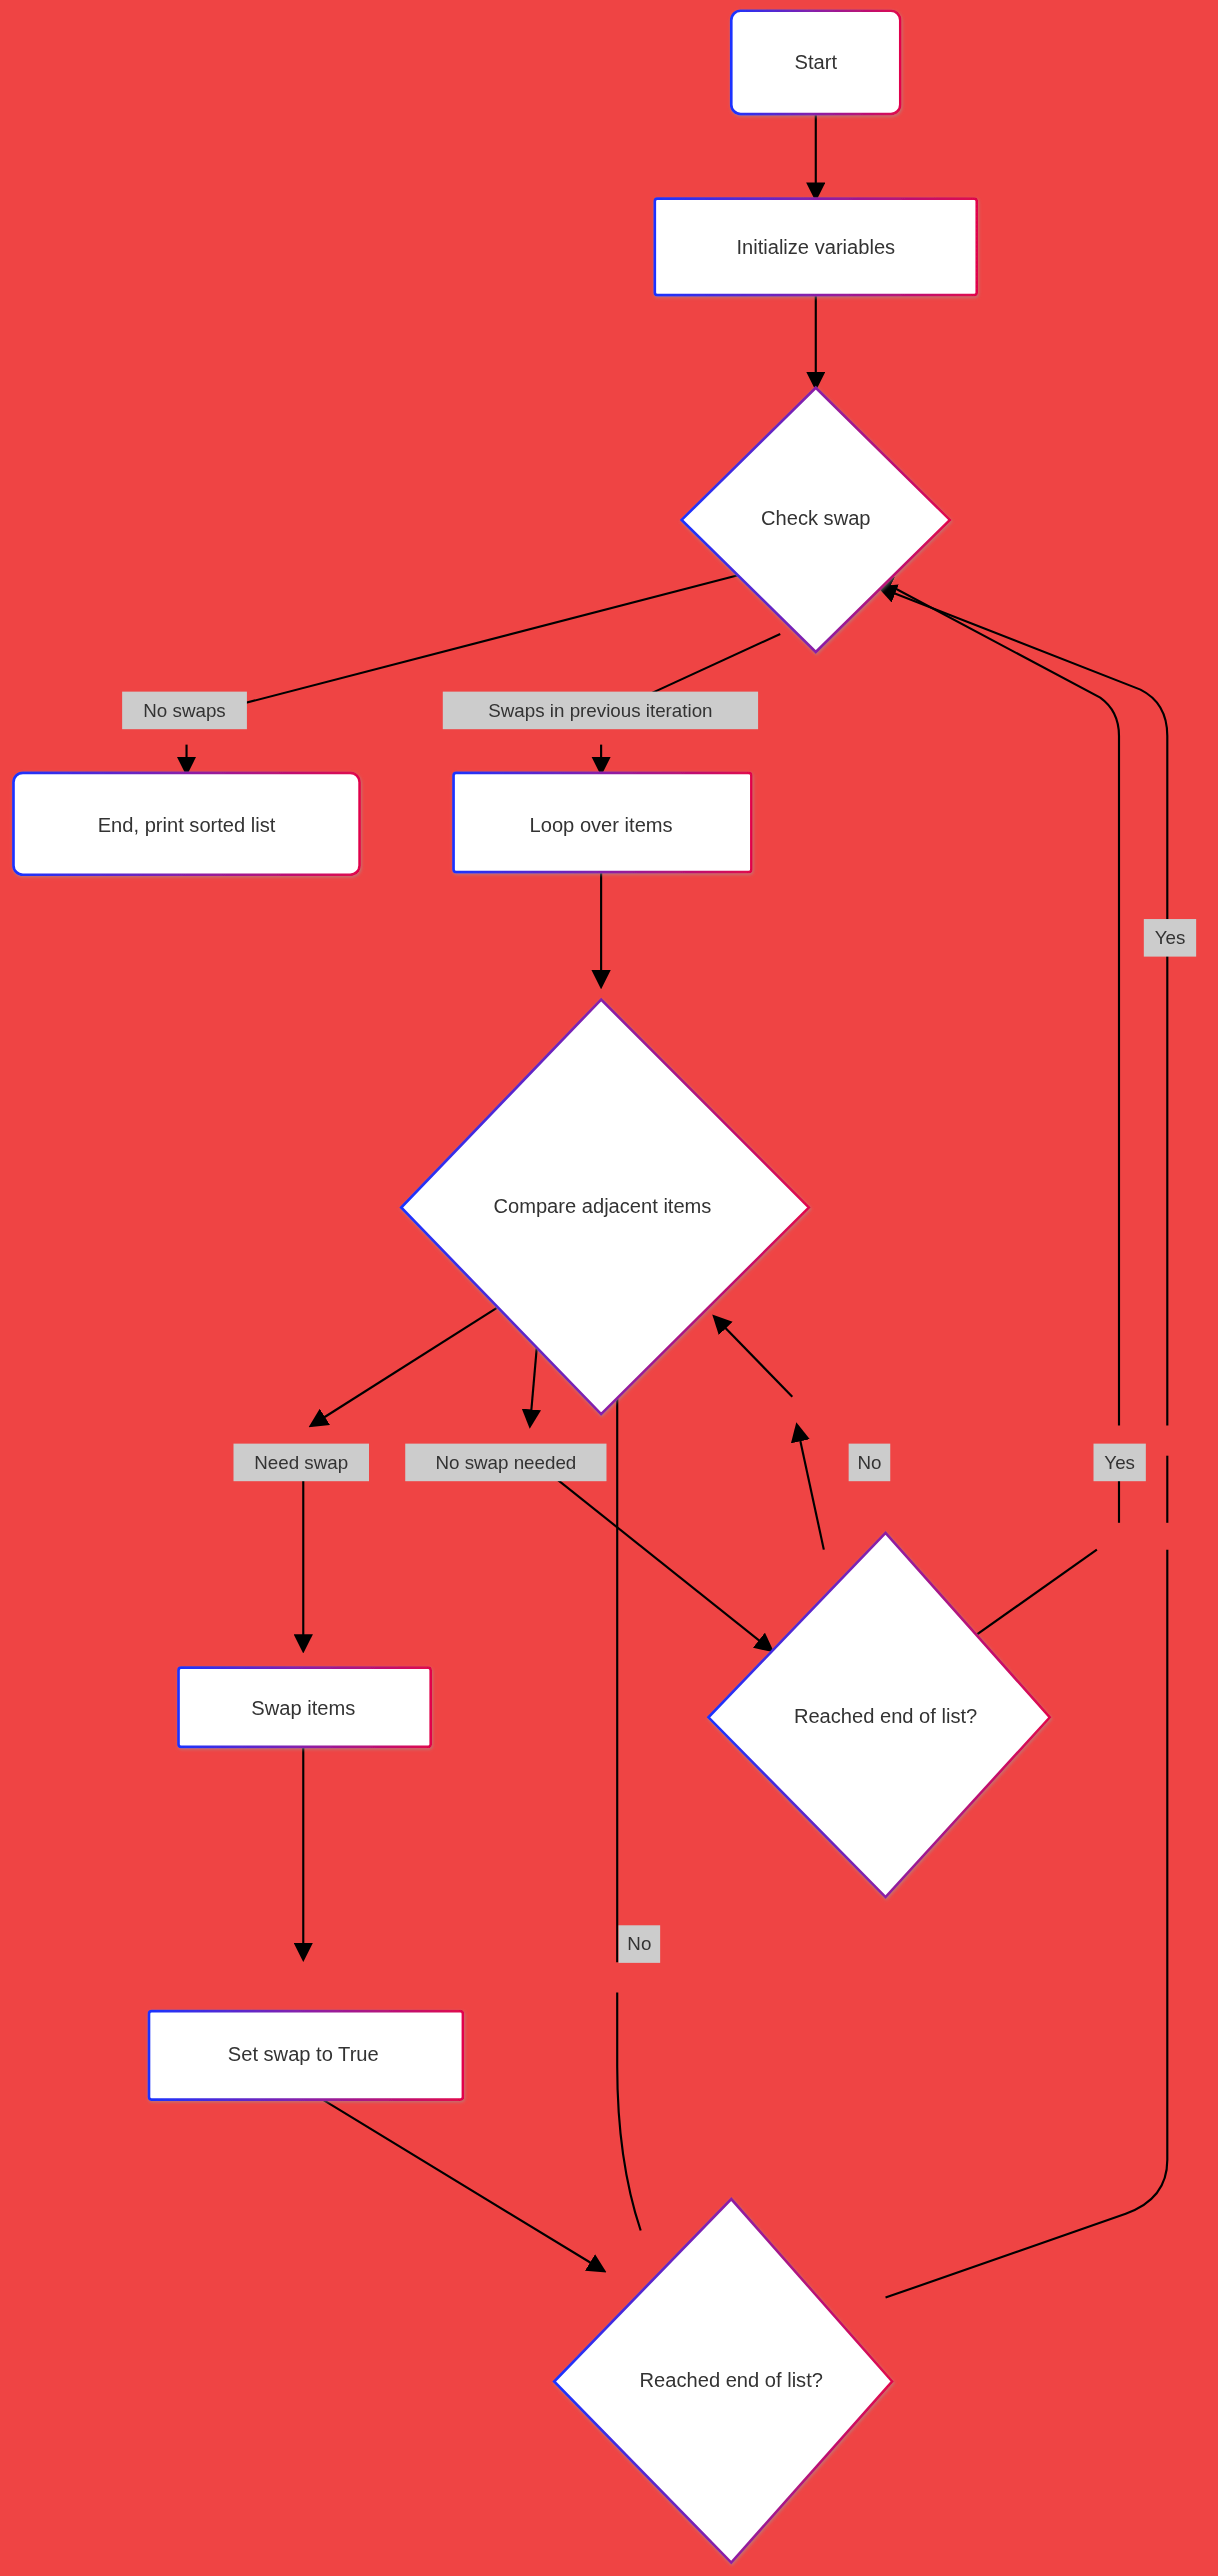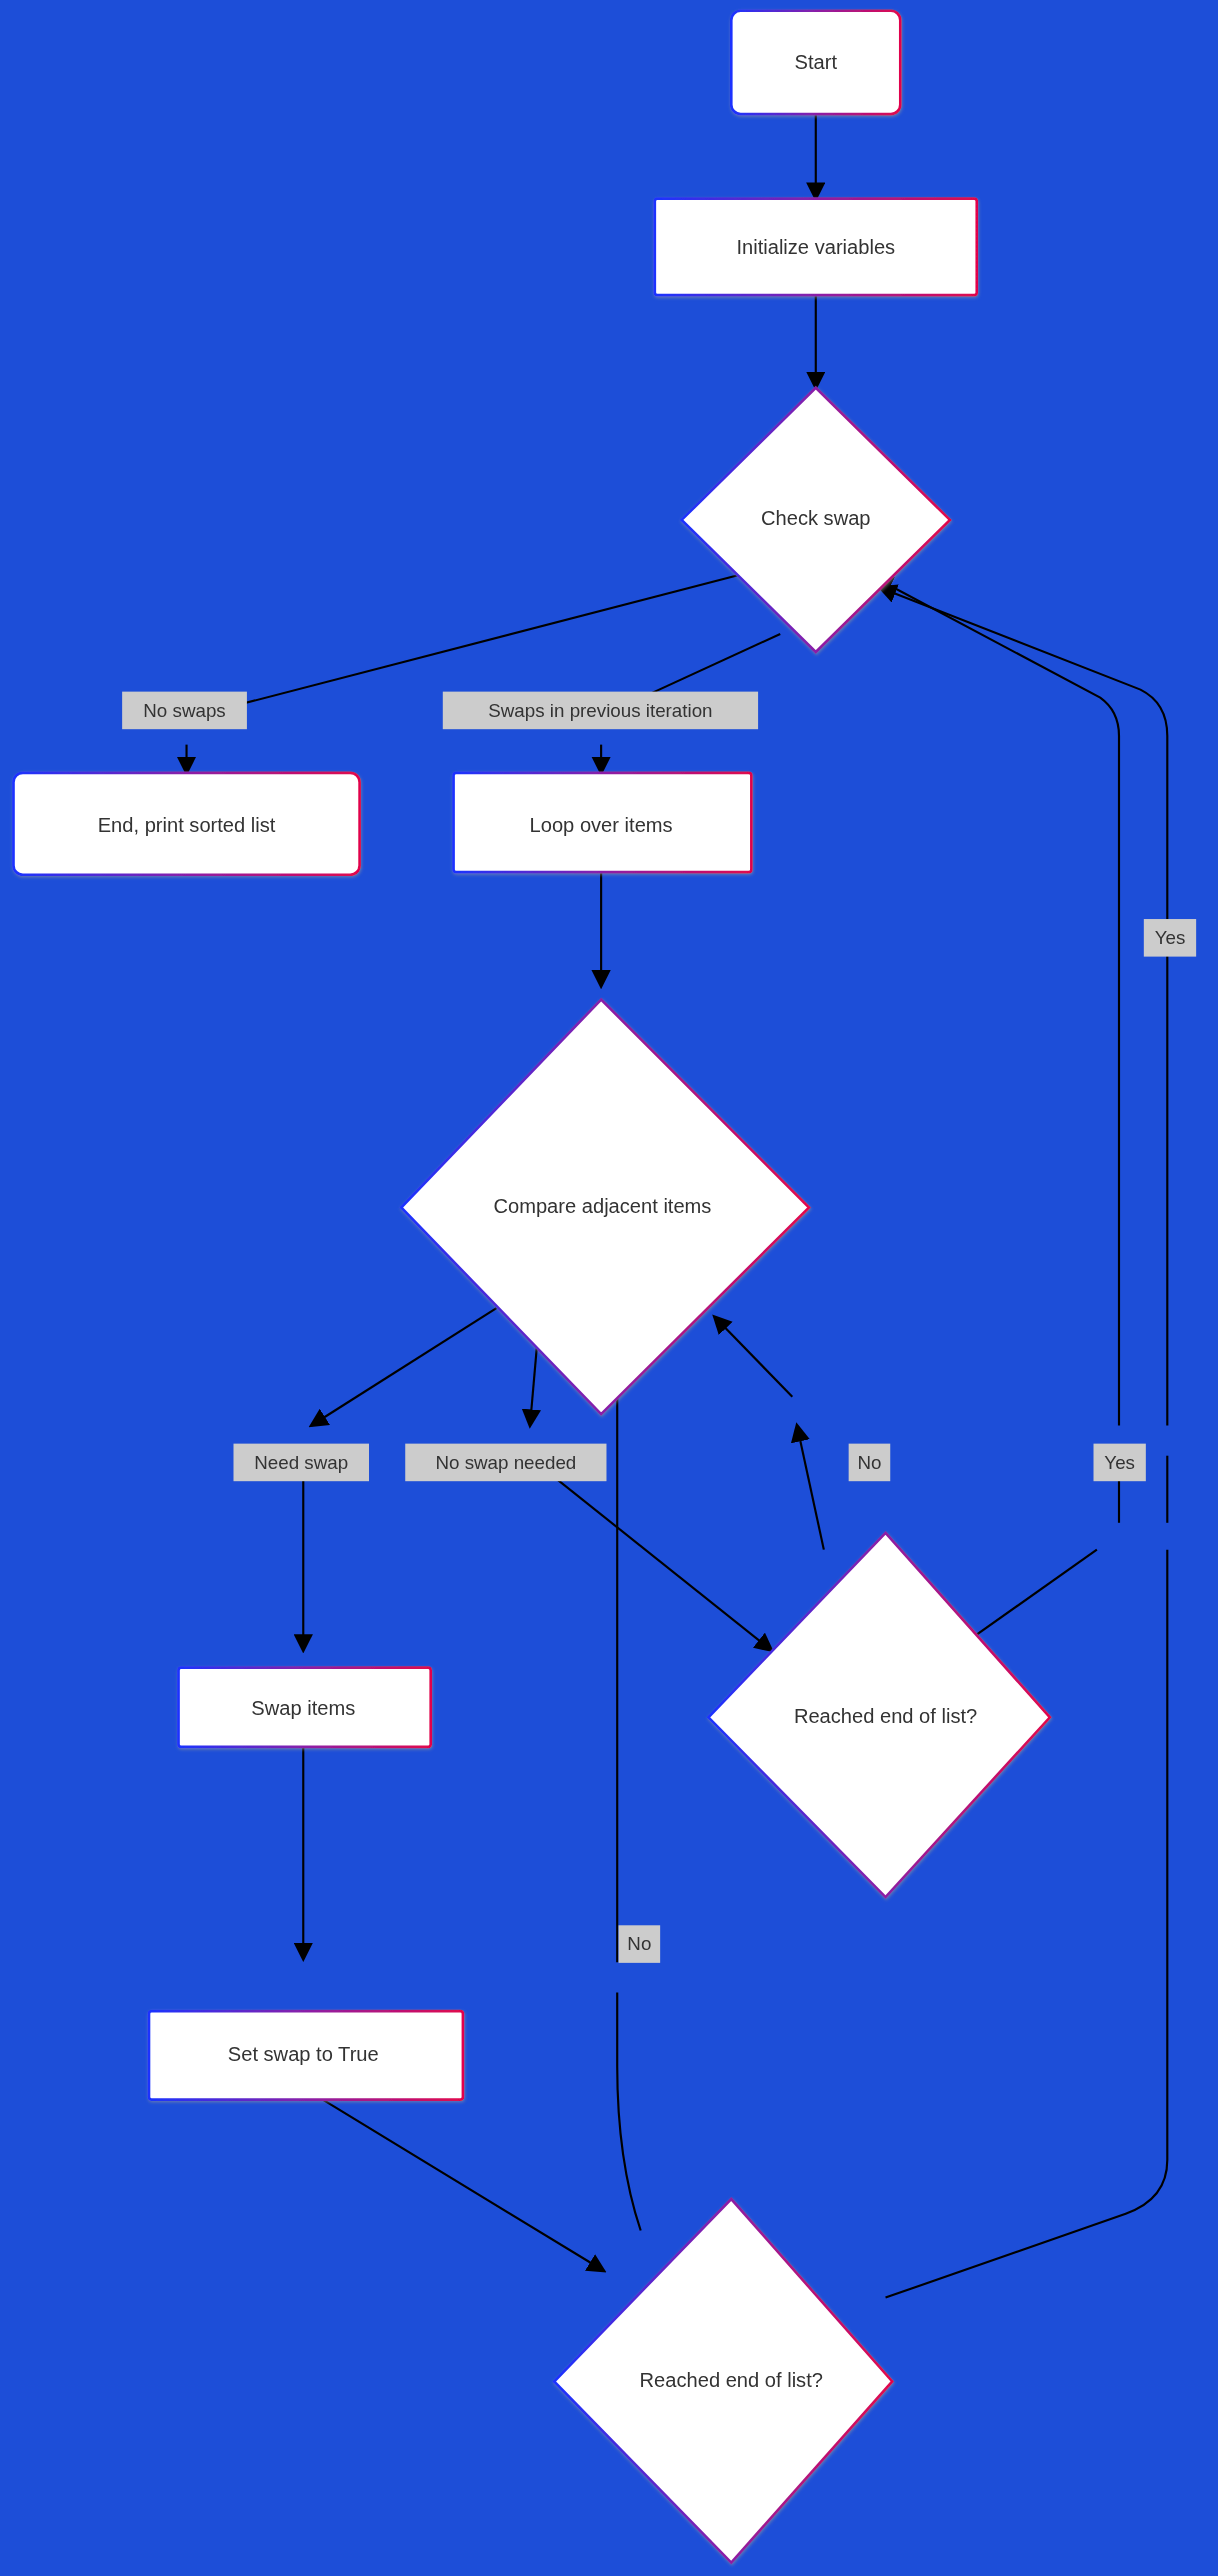--- a/index.html
+++ b/index.html
@@ -10,21 +10,21 @@
   body {
     width: 1219px;
     height: 2576px;
     font-family: "Liberation Sans", sans-serif;
     overflow: hidden;
   }
   #flowchart-root {
     position: relative;
     width: 1219px;
     height: 2576px;
-    background: #1d4ed8;
+    background: #ef4444;
     text-decoration: underline;
   }
   svg#chart-svg {
     position: absolute;
     top: 0;
     left: 0;
     width: 1219px;
     height: 2576px;
     display: block;
   }

